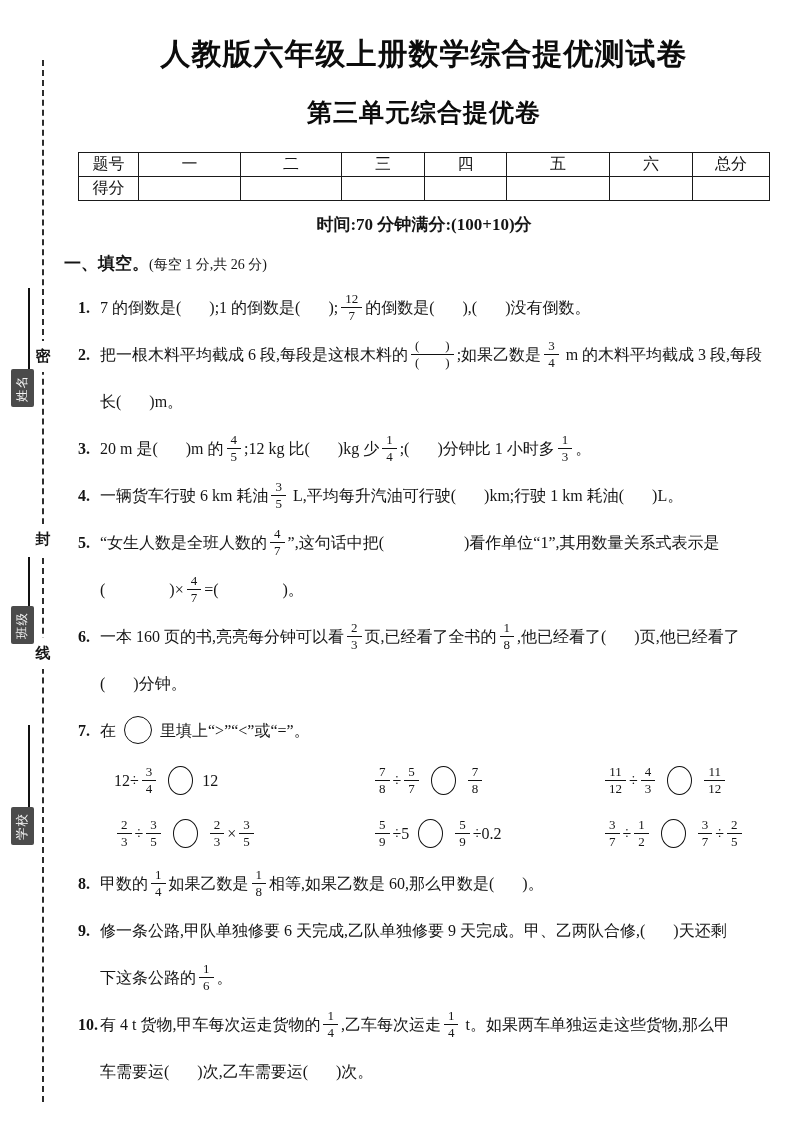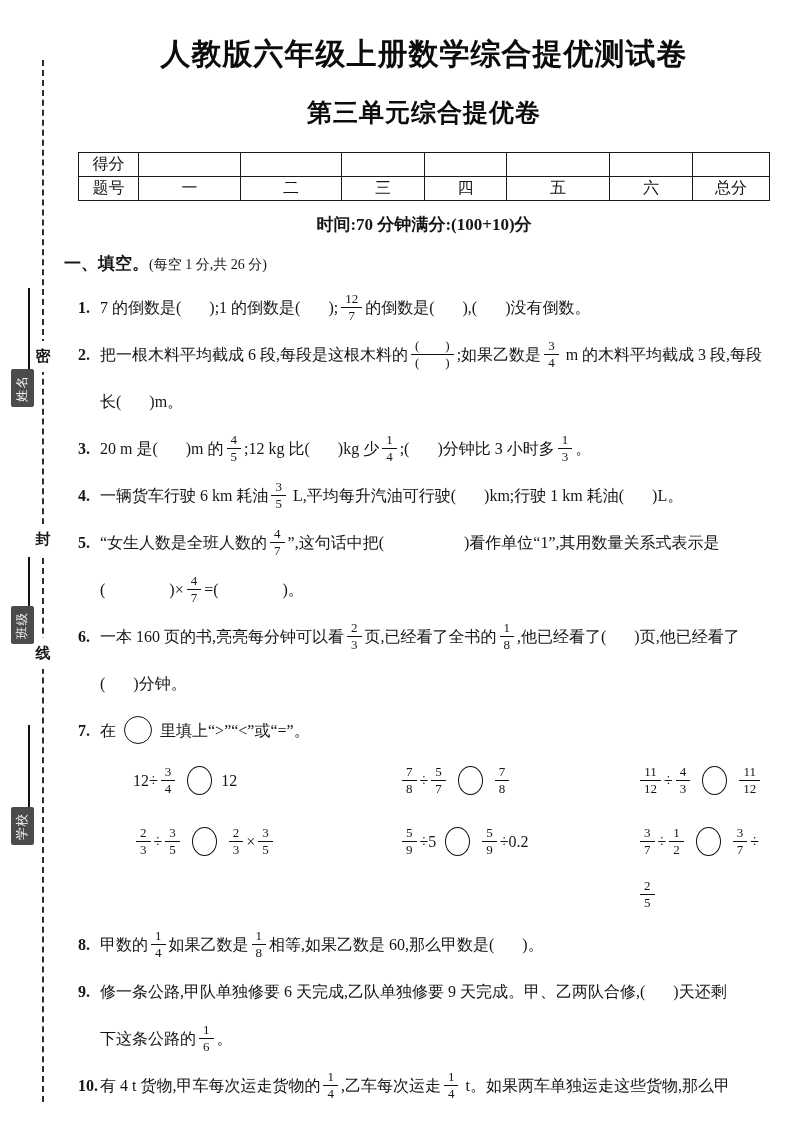--- a/index.html
+++ b/index.html
@@ -74,21 +74,21 @@
 
   .cmp-circle {
     display:inline-block; width:25px; height:29px;
     border:1.7px solid #111; border-radius:50%;
     vertical-align:middle; margin:0 9px; position:relative; top:-2px;
   }
   .cmp-circle.big { width:28px; height:28px; margin:0 8px; }
 
   .cmp-grid {
     display:grid; grid-template-columns:258px 230px auto;
-    margin-left:33px; font-size:16px; line-height:53px; white-space:pre-wrap;gap:8px;
+    margin-left:14px; font-size:16px; line-height:53px; white-space:pre-wrap;
   }
 </style>
 </head>
 <body>
 
 <div class="page">
 
   <div class="dash-line"></div>
   <div class="seal-char" style="top:341px">密</div>
   <div class="seal-char" style="top:524px">封</div>
@@ -118,39 +118,39 @@
           <col style="width:102px">
           <col style="width:101px">
           <col style="width:83px">
         <col style="width:82px">
           <col style="width:103px">
           <col style="width:83px">
           <col>
       </colgroup>
       <tbody>
           <tr>
-        <td>得分</td>
-        <td></td>
-        <td></td>
-        <td></td>
-        <td></td>
-        <td></td>
-        <td></td>
-        <td></td>
-      </tr>
-      <tr>
         <td>题号</td>
         <td>一</td>
         <td>二</td>
         <td>三</td>
         <td>四</td>
         <td>五</td>
         <td>六</td>
         <td>总分</td>
       </tr>
+      <tr>
+        <td>得分</td>
+        <td></td>
+        <td></td>
+        <td></td>
+        <td></td>
+        <td></td>
+        <td></td>
+        <td></td>
+      </tr>
     </tbody>
       </table>
 
     <div class="time-line">
       <span>时间:70 分钟</span>
       <span>满分:(100+10)分</span>
     </div>
 
     <div class="section-heading">
       <span class="sec-bold">一、填空。</span><span class="sec-note">(每空 1 分,共 26 分)</span>
@@ -163,21 +163,21 @@
         <div class="q-body"><span>7 的倒数是(       );1 的倒数是(       );</span><span class="frac"><span class="fn">12</span><span class="fd">7</span></span><span>的倒数是(       ),(       )没有倒数。</span></div>
       </div>
 
       <div class="q">
         <span class="q-num">2.</span>
         <div class="q-body"><span>把一根木料平均截成 6 段,每段是这根木料的</span><span class="frac"><span class="fn">(        )</span><span class="fd">(        )</span></span><span>;如果乙数是</span><span class="frac"><span class="fn">3</span><span class="fd">4</span></span><span> m 的木料平均截成 3 段,每段</span><br><span>长(       )m。</span></div>
       </div>
 
       <div class="q">
         <span class="q-num">3.</span>
-        <div class="q-body"><span>20 m 是(       )m 的</span><span class="frac"><span class="fn">4</span><span class="fd">5</span></span><span>;12 kg 比(       )kg 少</span><span class="frac"><span class="fn">1</span><span class="fd">4</span></span><span>;(       )分钟比 3 小时多</span><span class="frac"><span class="fn">1</span><span class="fd">3</span></span><span>。</span></div>
+        <div class="q-body"><span>20 m 是(       )m 的</span><span class="frac"><span class="fn">4</span><span class="fd">5</span></span><span>;12 kg 比(       )kg 少</span><span class="frac"><span class="fn">1</span><span class="fd">4</span></span><span>;(       )分钟比 1 小时多</span><span class="frac"><span class="fn">1</span><span class="fd">3</span></span><span>。</span></div>
       </div>
 
       <div class="q">
         <span class="q-num">4.</span>
         <div class="q-body"><span>一辆货车行驶 6 km 耗油</span><span class="frac"><span class="fn">3</span><span class="fd">5</span></span><span> L,平均每升汽油可行驶(       )km;行驶 1 km 耗油(       )L。</span></div>
       </div>
 
       <div class="q">
         <span class="q-num">5.</span>
         <div class="q-body"><span>“女生人数是全班人数的</span><span class="frac"><span class="fn">4</span><span class="fd">7</span></span><span>”,这句话中把(                    )看作单位“1”,其用数量关系式表示是</span><br><span>(                )×</span><span class="frac"><span class="fn">4</span><span class="fd">7</span></span><span>=(                )。</span></div>

